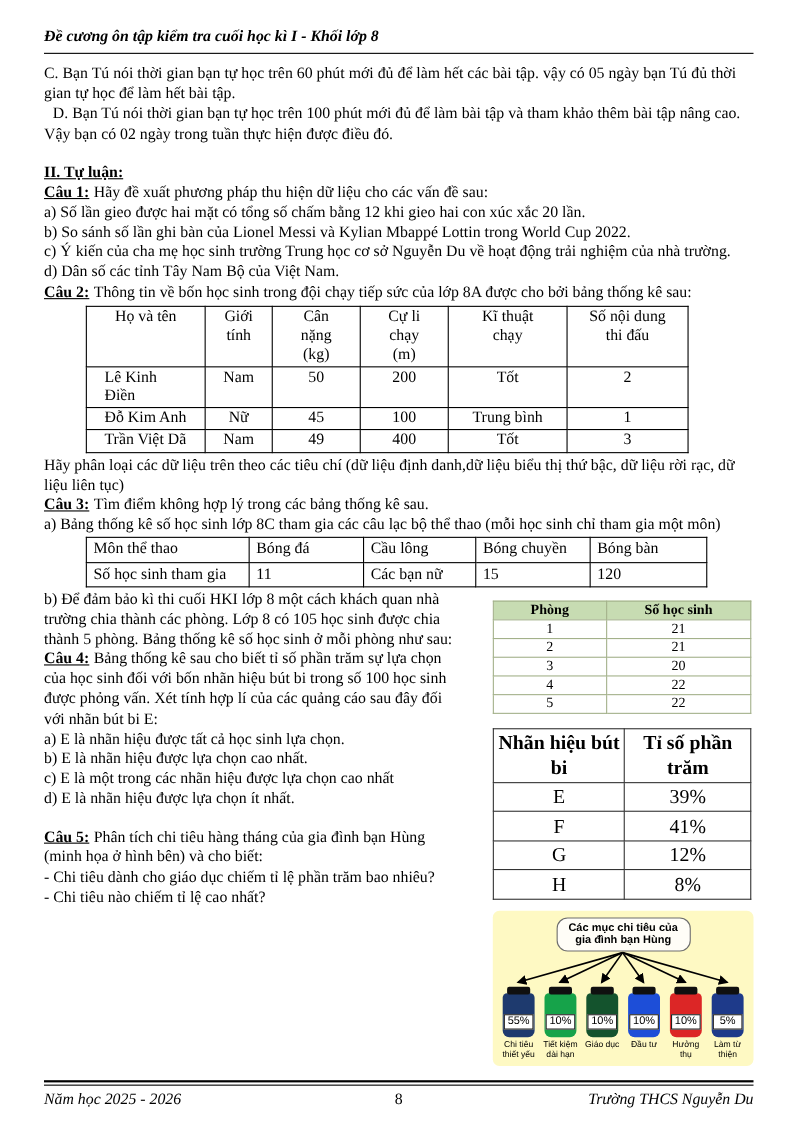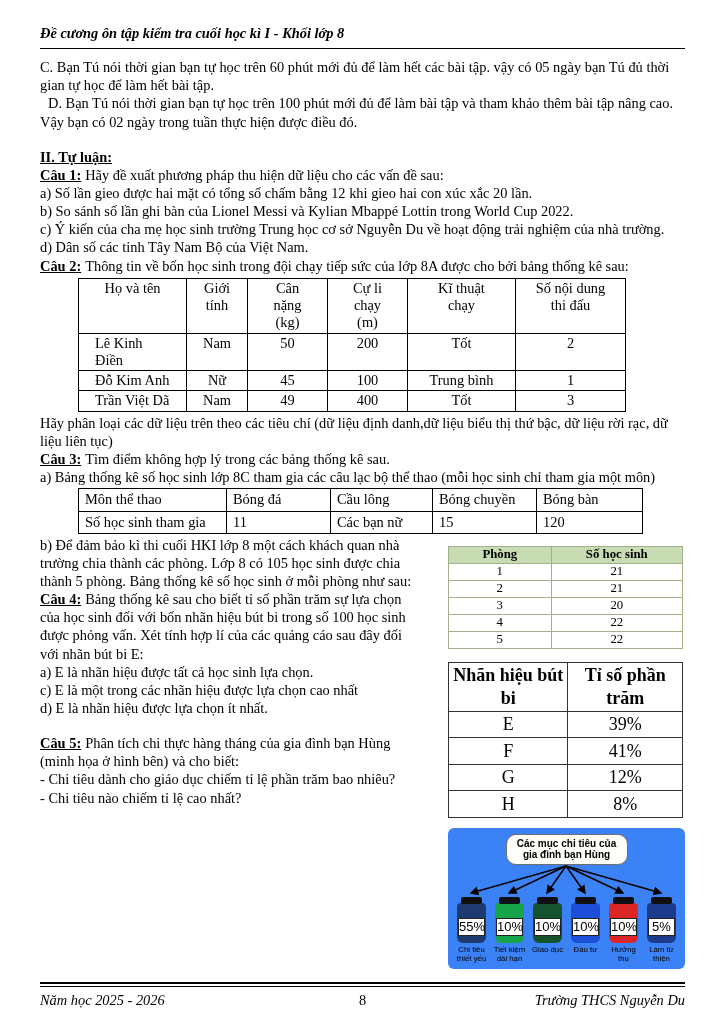--- a/index.html
+++ b/index.html
@@ -29,34 +29,34 @@
   .col-right { width:237px; margin-left:auto;margin-top:10px; }
 
   .t3 { width:235px; font-size:12.8px; }
   .t3 td { border:1px solid #a3b18a; padding:0 3px; text-align:center; line-height:1.25; }
   .t3 tr.hdr td { background:#c7dcb2; font-weight:bold; }
 
   .t4 { width:235px; font-size:18px; margin-top:13px; }
   .t4 td { border:1px solid #333; padding:1.5px 4px; text-align:center; line-height:1.25; }
   .t4 tr.hdr td { font-weight:bold; }
 
-  .figure { width:237px; margin-top:10px; background:#3b82f6; border-radius:6px; padding:6px 2px 5px; }
+  .figure { width:237px; margin-top:10px; background:#fef9c3; border-radius:6px; padding:6px 2px 5px; }
   .fig-title {
     width:122px; margin:0 auto; border:1.5px solid #6e6e6e; border-radius:10px; background:#fffdf7;
     font-family:"Liberation Sans", sans-serif; font-weight:bold; font-size:10px; line-height:1.18;
     text-align:center; padding:3px 5px;
   }
   .fig-arrows { display:block; margin:0 auto; }
   .jars-row { display:flex; justify-content:space-between; padding:0 3px; }
   .jar-unit { width:37px; display:flex; flex-direction:column; align-items:center; }
   .jar { position:relative; width:29px; height:40px; border-radius:4px 4px 6px 6px; margin-top:6px; }
   .jar::before { content:""; position:absolute; top:-6px; left:4px; width:21px; height:7px; background:#101010; border-radius:2px; }
   .jar-pct {
     position:absolute; left:1px; right:1px; bottom:7px; background:#fff; border:1px solid #222;
-    font-family:"Liberation Sans", sans-serif; font-size:13px; line-height:1.25; text-align:center;
+    font-family:"Liberation Sans", sans-serif; font-size:10px; line-height:1.25; text-align:center;
   }
   .jar-label { margin-top:3px; font-family:"Liberation Sans", sans-serif; font-size:7.8px; line-height:1.12; text-align:center; }
 
   .footer { position:absolute; left:40px; right:40px; bottom:15px; }
   .footer-rule { border-top:2.6px solid #000; border-bottom:1.1px solid #000; height:5px; margin-bottom:4px; }
   .footer-row { position:relative; display:flex; justify-content:space-between; }
   .footer-left, .footer-right { font-style:italic; }
   .footer-page { position:absolute; left:50%; transform:translateX(-50%); }
 </style>
 </head>
@@ -154,23 +154,24 @@
       <td>120</td>
     </tr>
   </tbody>
     </table>
 
   <div class="two-col">
     <div class="col-left">
       <p>b) Để đảm bảo kì thi cuối HKI lớp 8 một cách khách quan nhà trường chia thành các phòng. Lớp 8 có 105 học sinh được chia thành 5 phòng. Bảng thống kê số học sinh ở mỗi phòng như sau:</p>
       <p><span class="qlabel">Câu 4:</span><span>Bảng thống kê sau cho biết tỉ số phần trăm sự lựa chọn của học sinh đối với bốn nhãn hiệu bút bi trong số 100 học sinh được phỏng vấn. Xét tính hợp lí của các quảng cáo sau đây đối với nhãn bút bi E:</span></p>
       <p>a) E là nhãn hiệu được tất cả học sinh lựa chọn.</p>
+      <p>b) E là nhãn hiệu được lựa chọn cao nhất.</p>
       <p>c) E là một trong các nhãn hiệu được lựa chọn cao nhất</p>
       <p>d) E là nhãn hiệu được lựa chọn ít nhất.</p>
-      <p class="mt-gap"><span class="qlabel">Câu 5:</span><span>Phân tích chi thực hàng tháng của gia đình bạn Hùng (minh họa ở hình bên) và cho biết:</span></p>
+      <p class="mt-gap"><span class="qlabel">Câu 5:</span><span>Phân tích chi tiêu hàng tháng của gia đình bạn Hùng (minh họa ở hình bên) và cho biết:</span></p>
       <p>- Chi tiêu dành cho giáo dục chiếm tỉ lệ phần trăm bao nhiêu?</p>
       <p>- Chi tiêu nào chiếm tỉ lệ cao nhất?</p>
     </div>
 
     <div class="col-right">
       <table class="t3">
         <colgroup>
             <col style="width:103px">
             <col style="width:132px">
           </colgroup>

